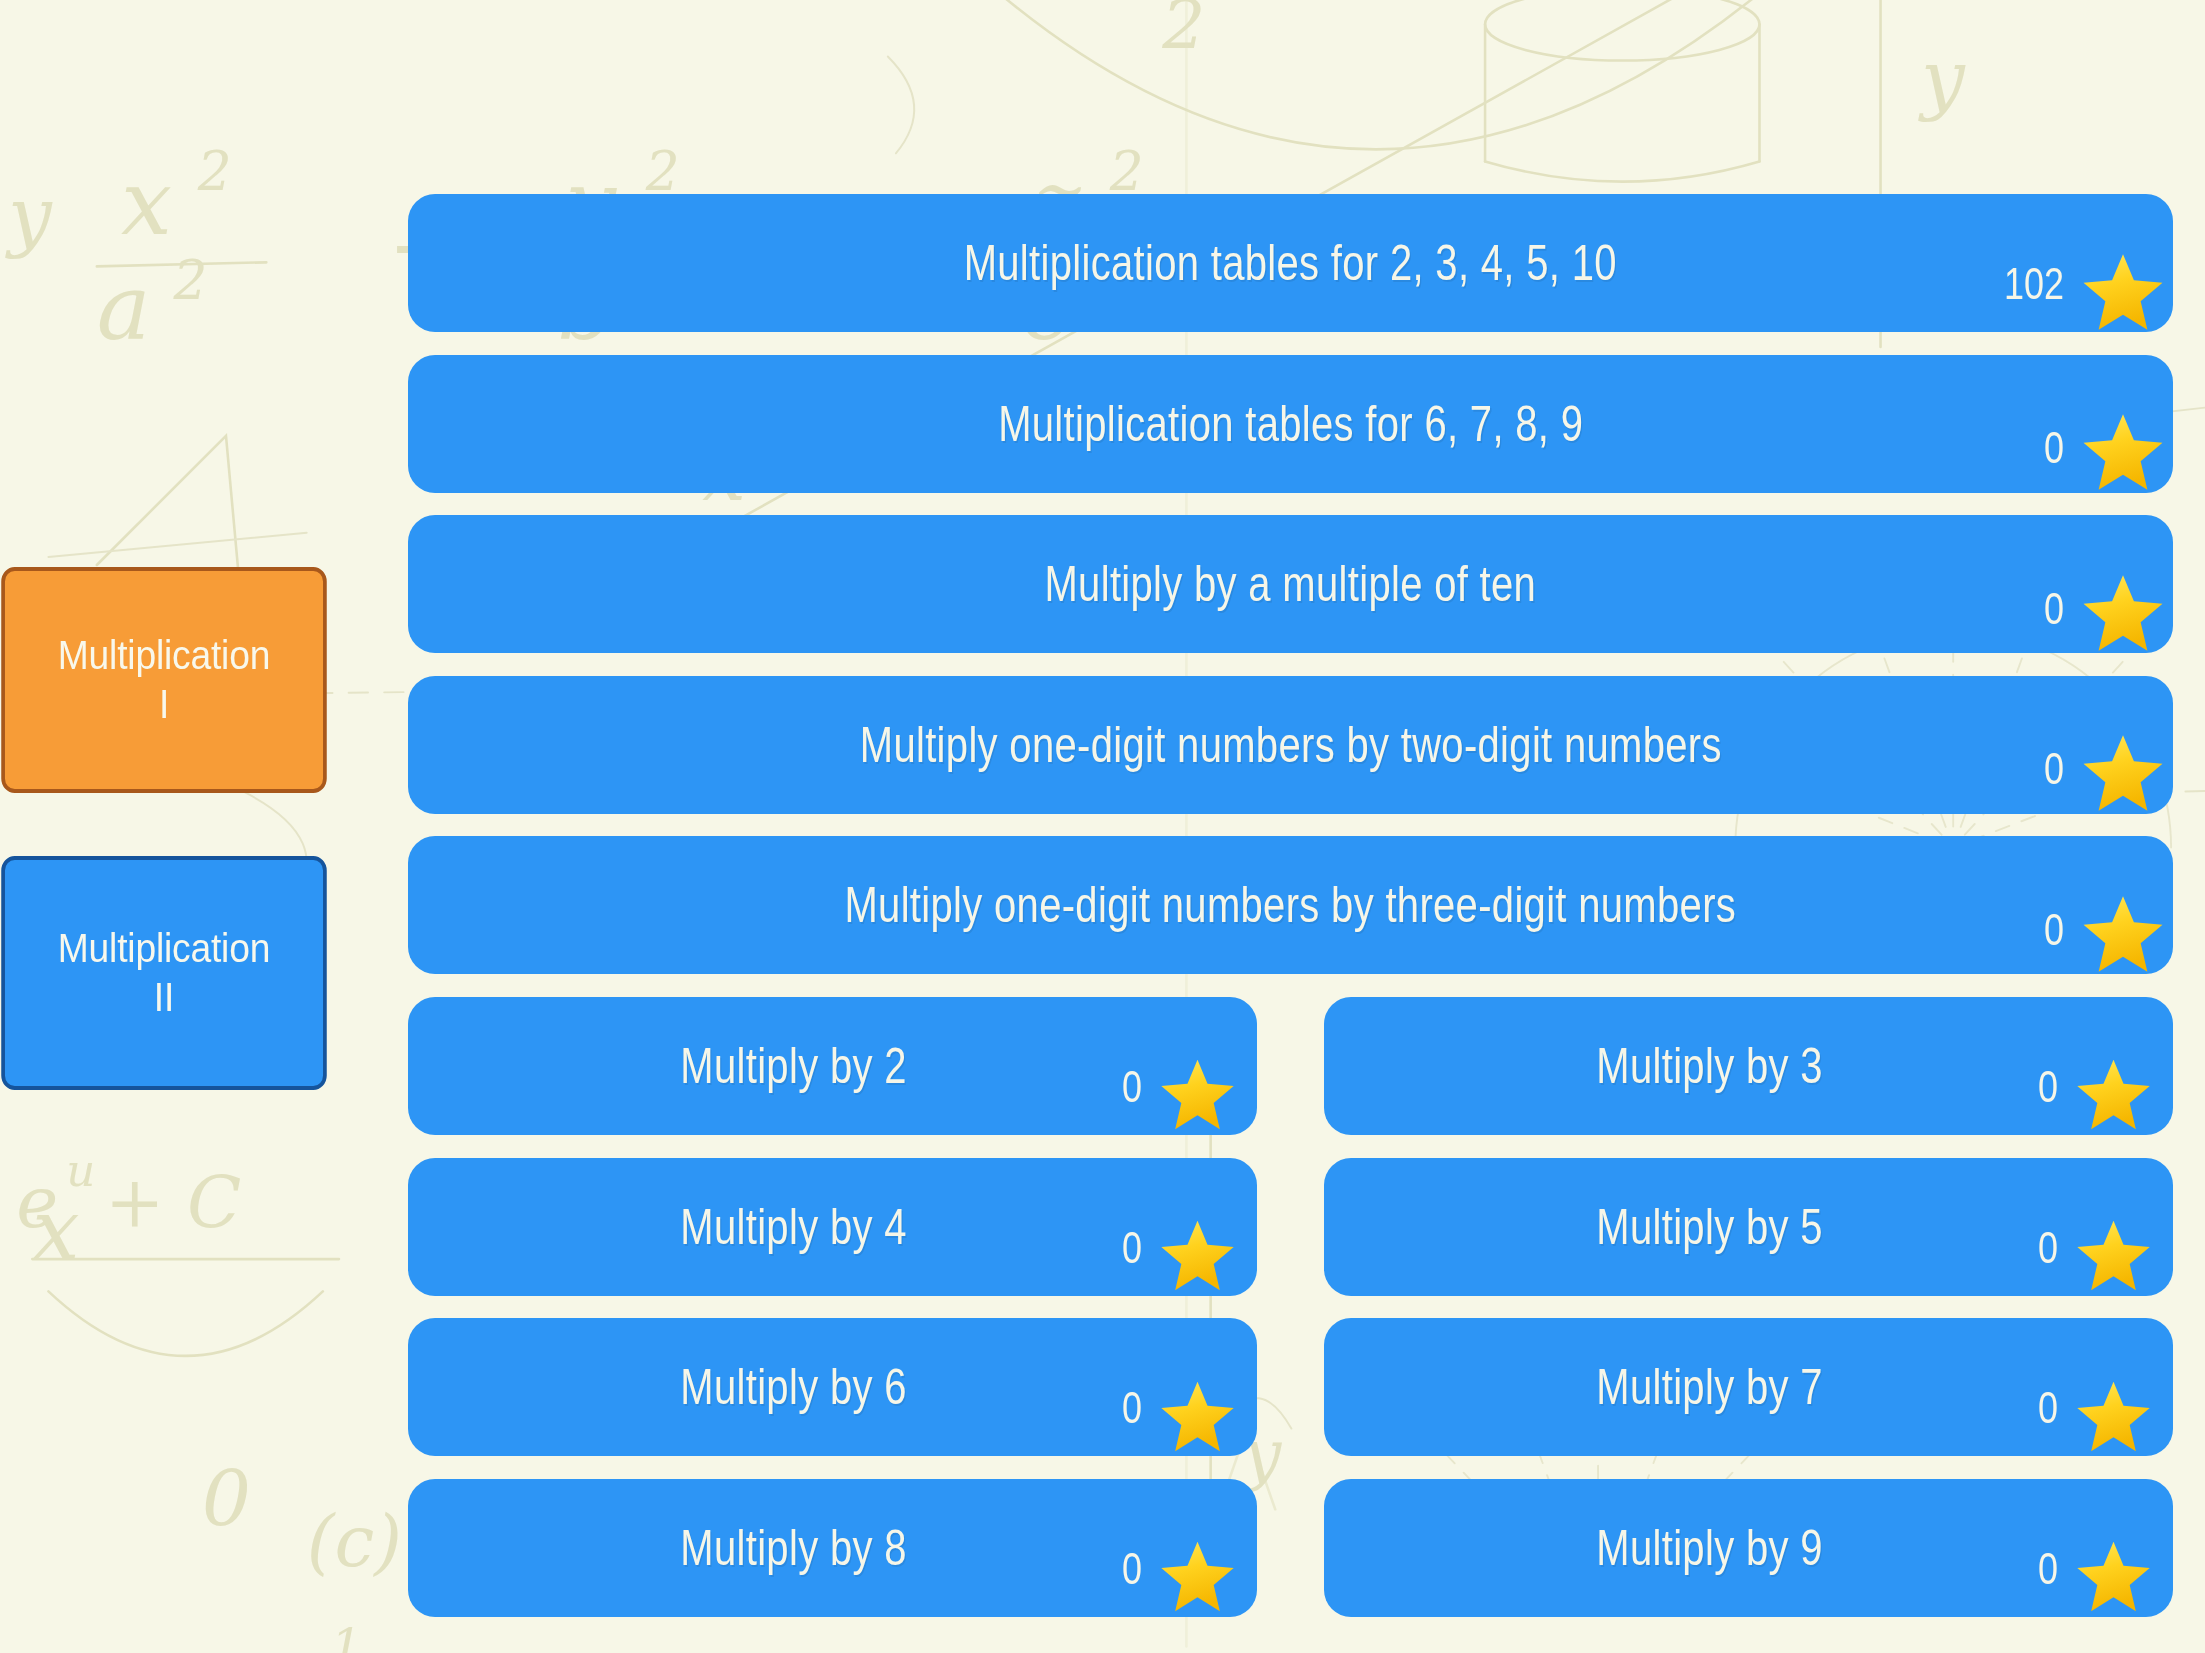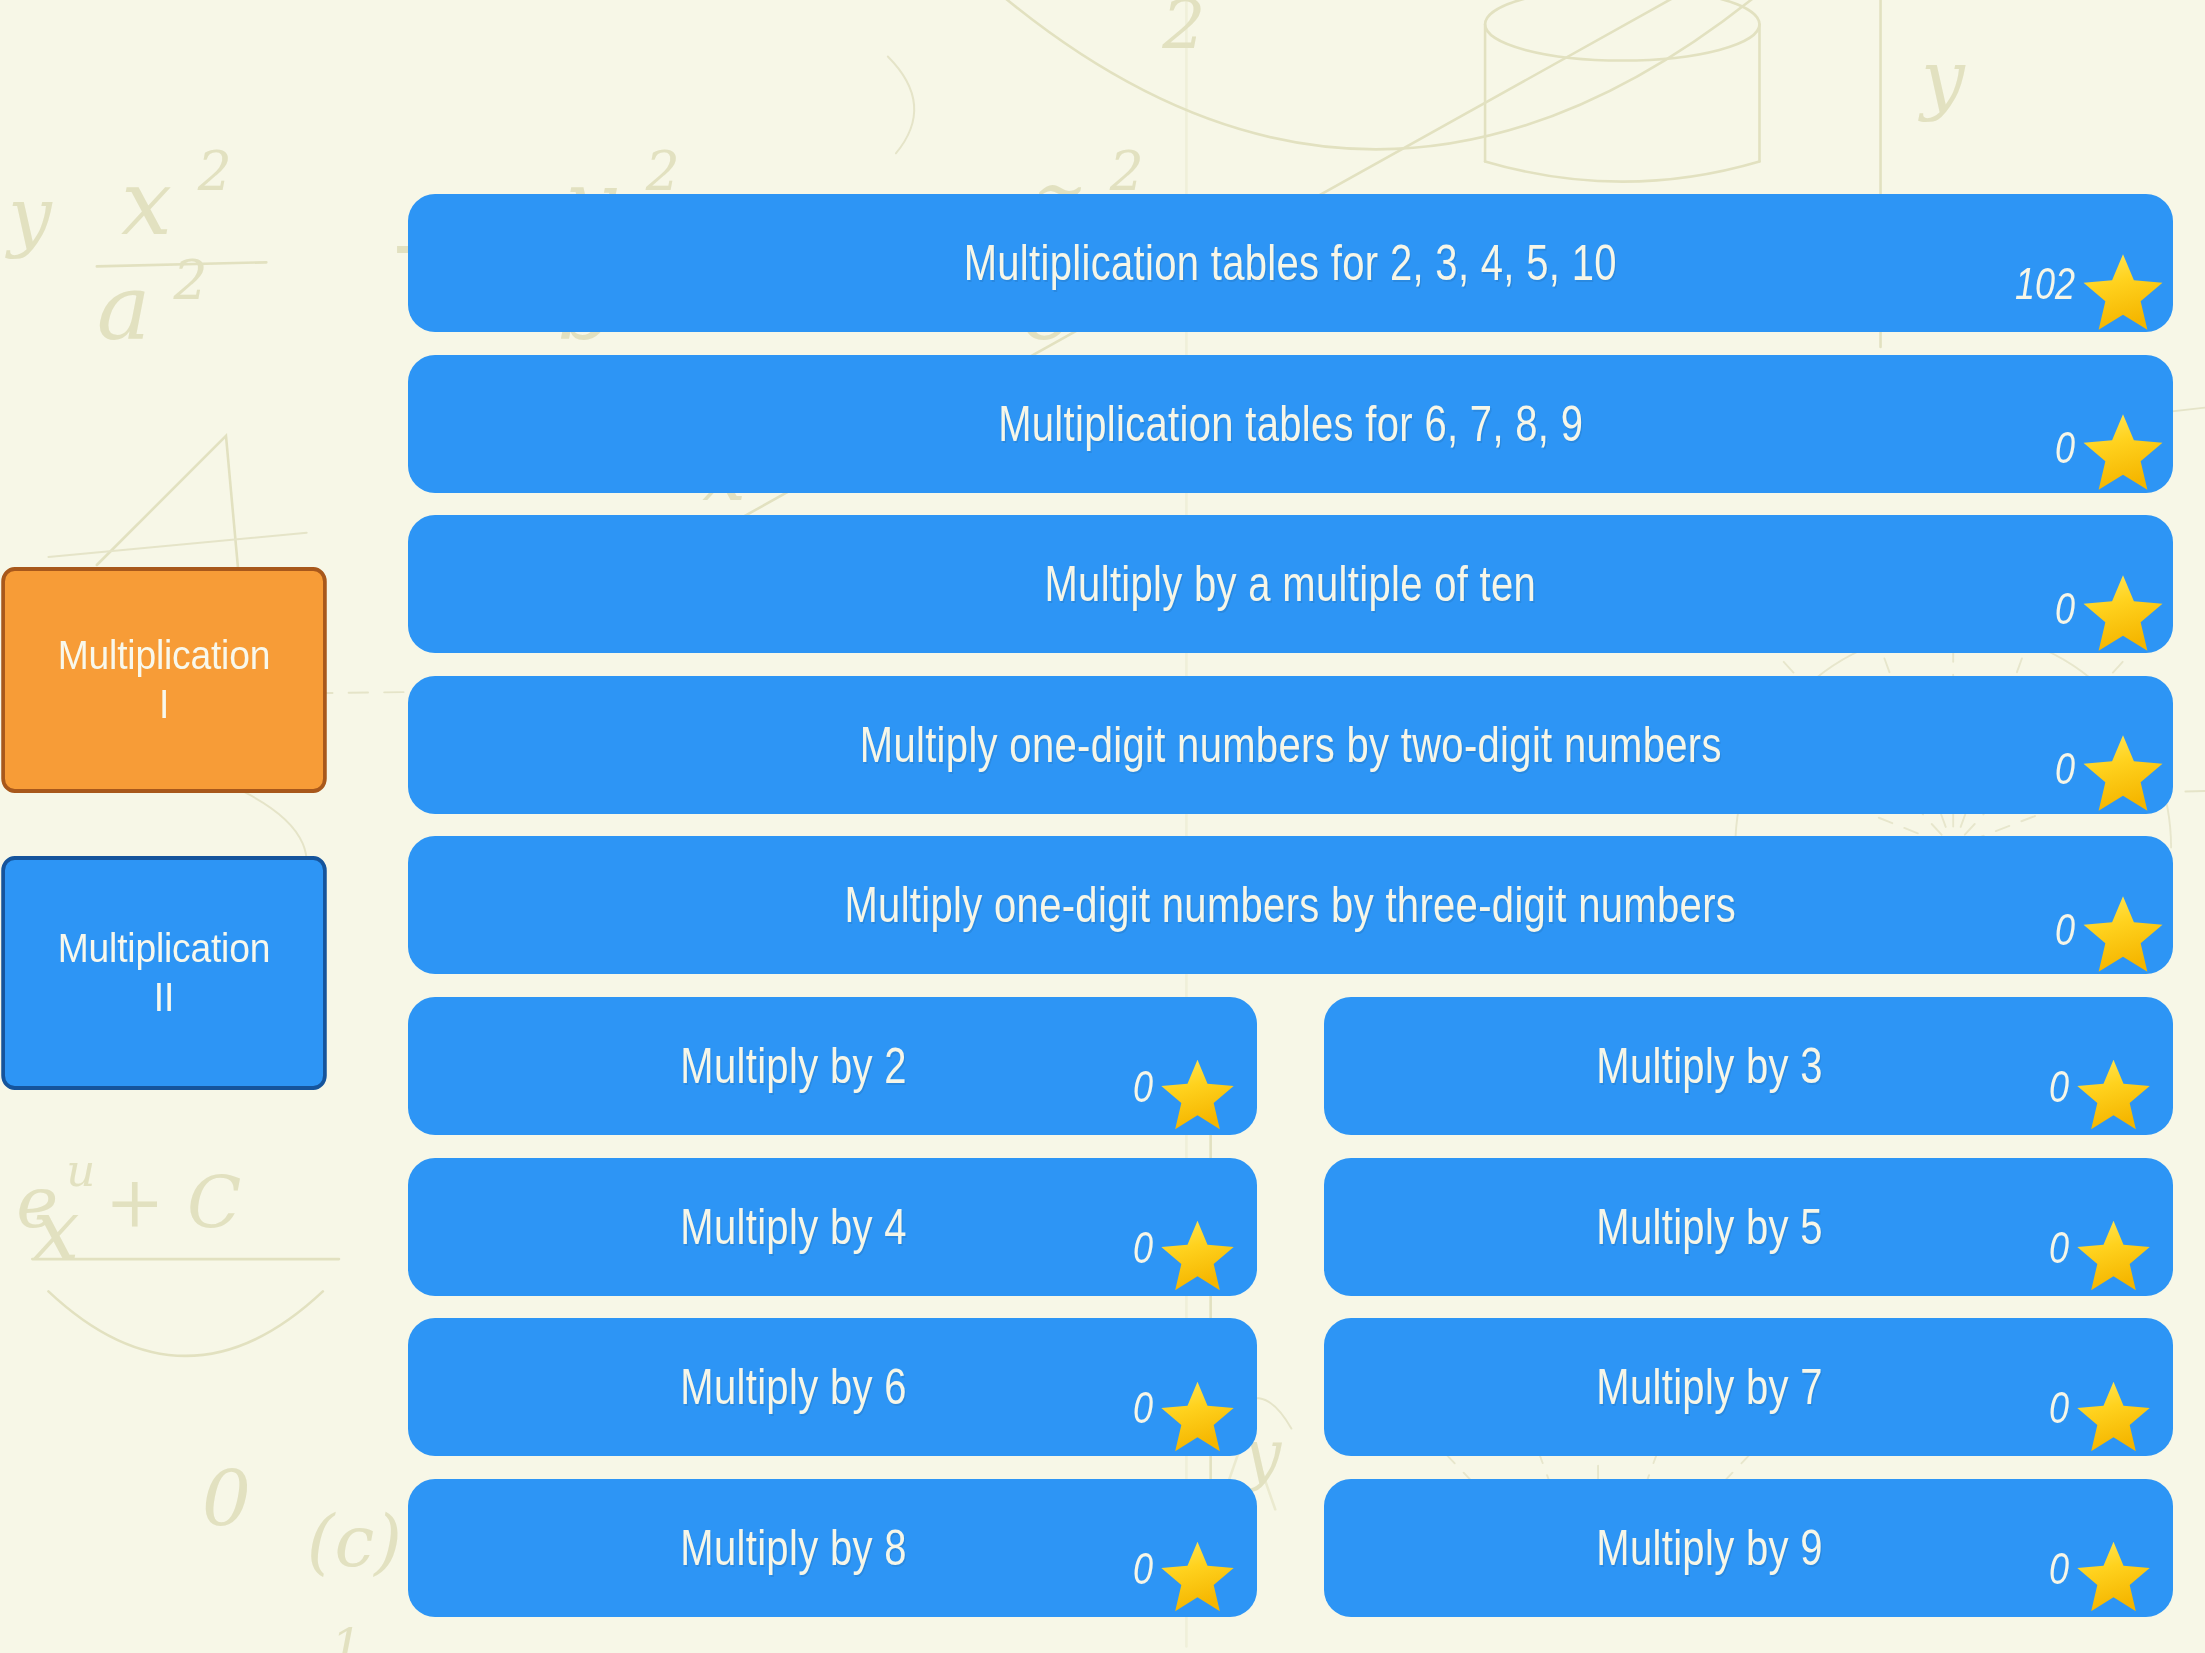--- a/index.html
+++ b/index.html
@@ -113,22 +113,21 @@
     position: relative;
     left: -39px;
   }
 
   .score-box {
     position: absolute;
     right: 13px;
     bottom: 3.2px;
     display: flex;
     align-items: flex-end;
-    gap: 6px;
-    font-style: italic;
+    gap: 17px;
   }
   .tile.full .score-box { right: 8px; bottom: 1.6px; }
   .tile.half .score-box { right: 21px; bottom: 4.8px; }
 
   .score-num {
     color: #f6f6e8;
     font-size: 45px;
     line-height: 1;
     transform: scaleX(0.80);
     transform-origin: right bottom;

